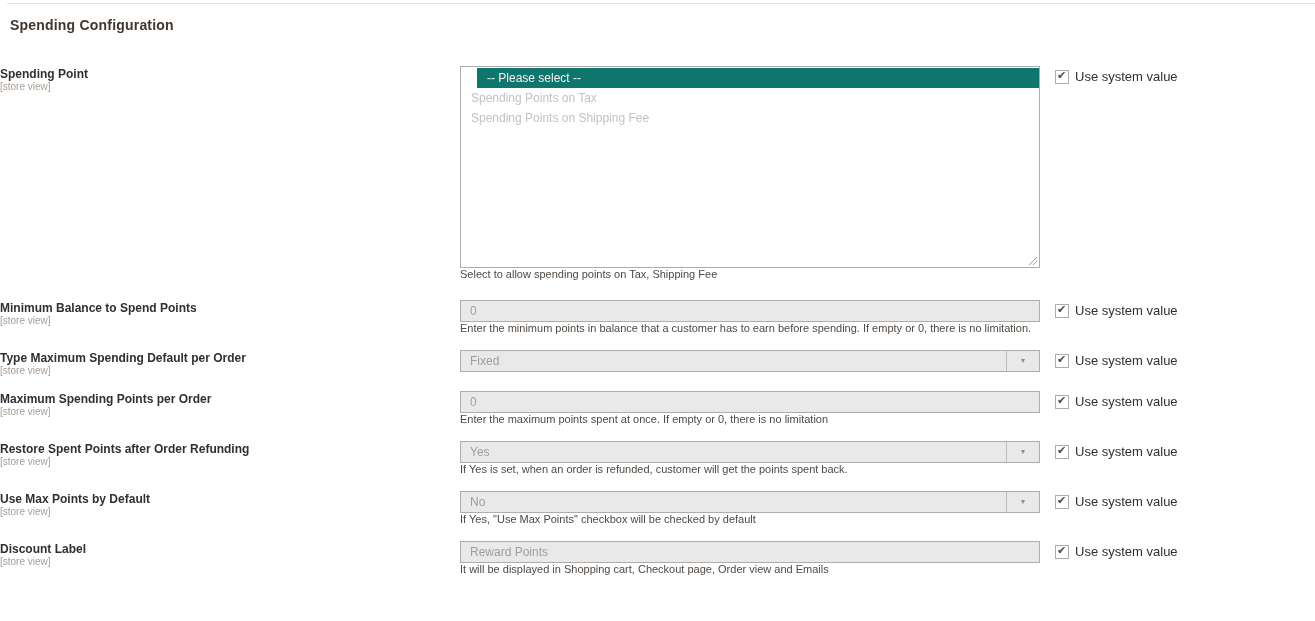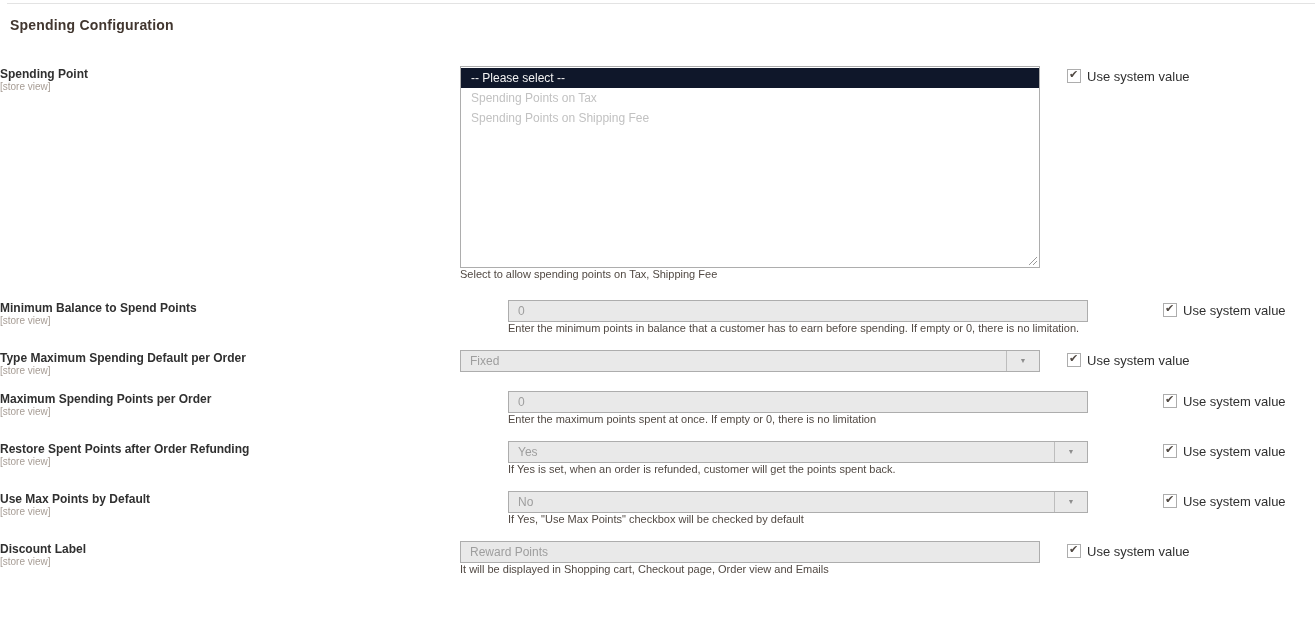--- a/index.html
+++ b/index.html
@@ -16,21 +16,21 @@
   .section-title {
     margin: 13px 0 0 10px;
     font-size: 14px;
     font-weight: bold;
     color: #41362f;
     letter-spacing: .2px;
   }
   .form { margin-top: 33px; }
   .row { display: flex; align-items: flex-start; }
   .row.mb-lg  { margin-bottom: 19px; }
-  .row.mb-md  { margin-bottom: 15px; gap: 48px; }
+  .row.mb-md  { margin-bottom: 15px; }
   .row.mb-sm  { margin-bottom: 14px; }
   .label-col {
     width: 450px;
     text-align: left;
     padding-top: 1px;
     flex: none;
   }
   .field-label {
     display: block;
     font-size: 12px;
@@ -60,22 +60,23 @@
   }
   .listbox .option {
     height: 20px;
     line-height: 20px;
     padding: 0 10px;
     font-size: 12px;
     color: #c2c2c2;
     white-space: nowrap;
   }
   .listbox .option.selected {
-    background: #0f172a;
+    background: #0f766e;
     color: #f2f2f2;
+    margin-left: 16px;
   }
   .resize-grip {
     position: absolute;
     right: 1px; bottom: 1px;
     width: 10px; height: 10px;
   }
   
   .text-input {
     width: 100%;
     height: 22px;
@@ -115,24 +116,24 @@
     color: #8d8d8d;
   }
   .note {
     font-size: 11px;
     line-height: 13px;
     color: #514943;
     white-space: nowrap;
   }
   
   .use-col {
-    margin-left: 27px;
+    margin-left: 15px;
     padding-top: 3px;
     display: flex;
-    align-items: flex-start;
+    align-items: flex-end;
     flex: none;
   }
   .cb {
     display: inline-block;
     width: 14px; height: 14px;
     border: 1px solid #adadad;
     background: #ffffff;
     position: relative;
     flex: none;
   }

